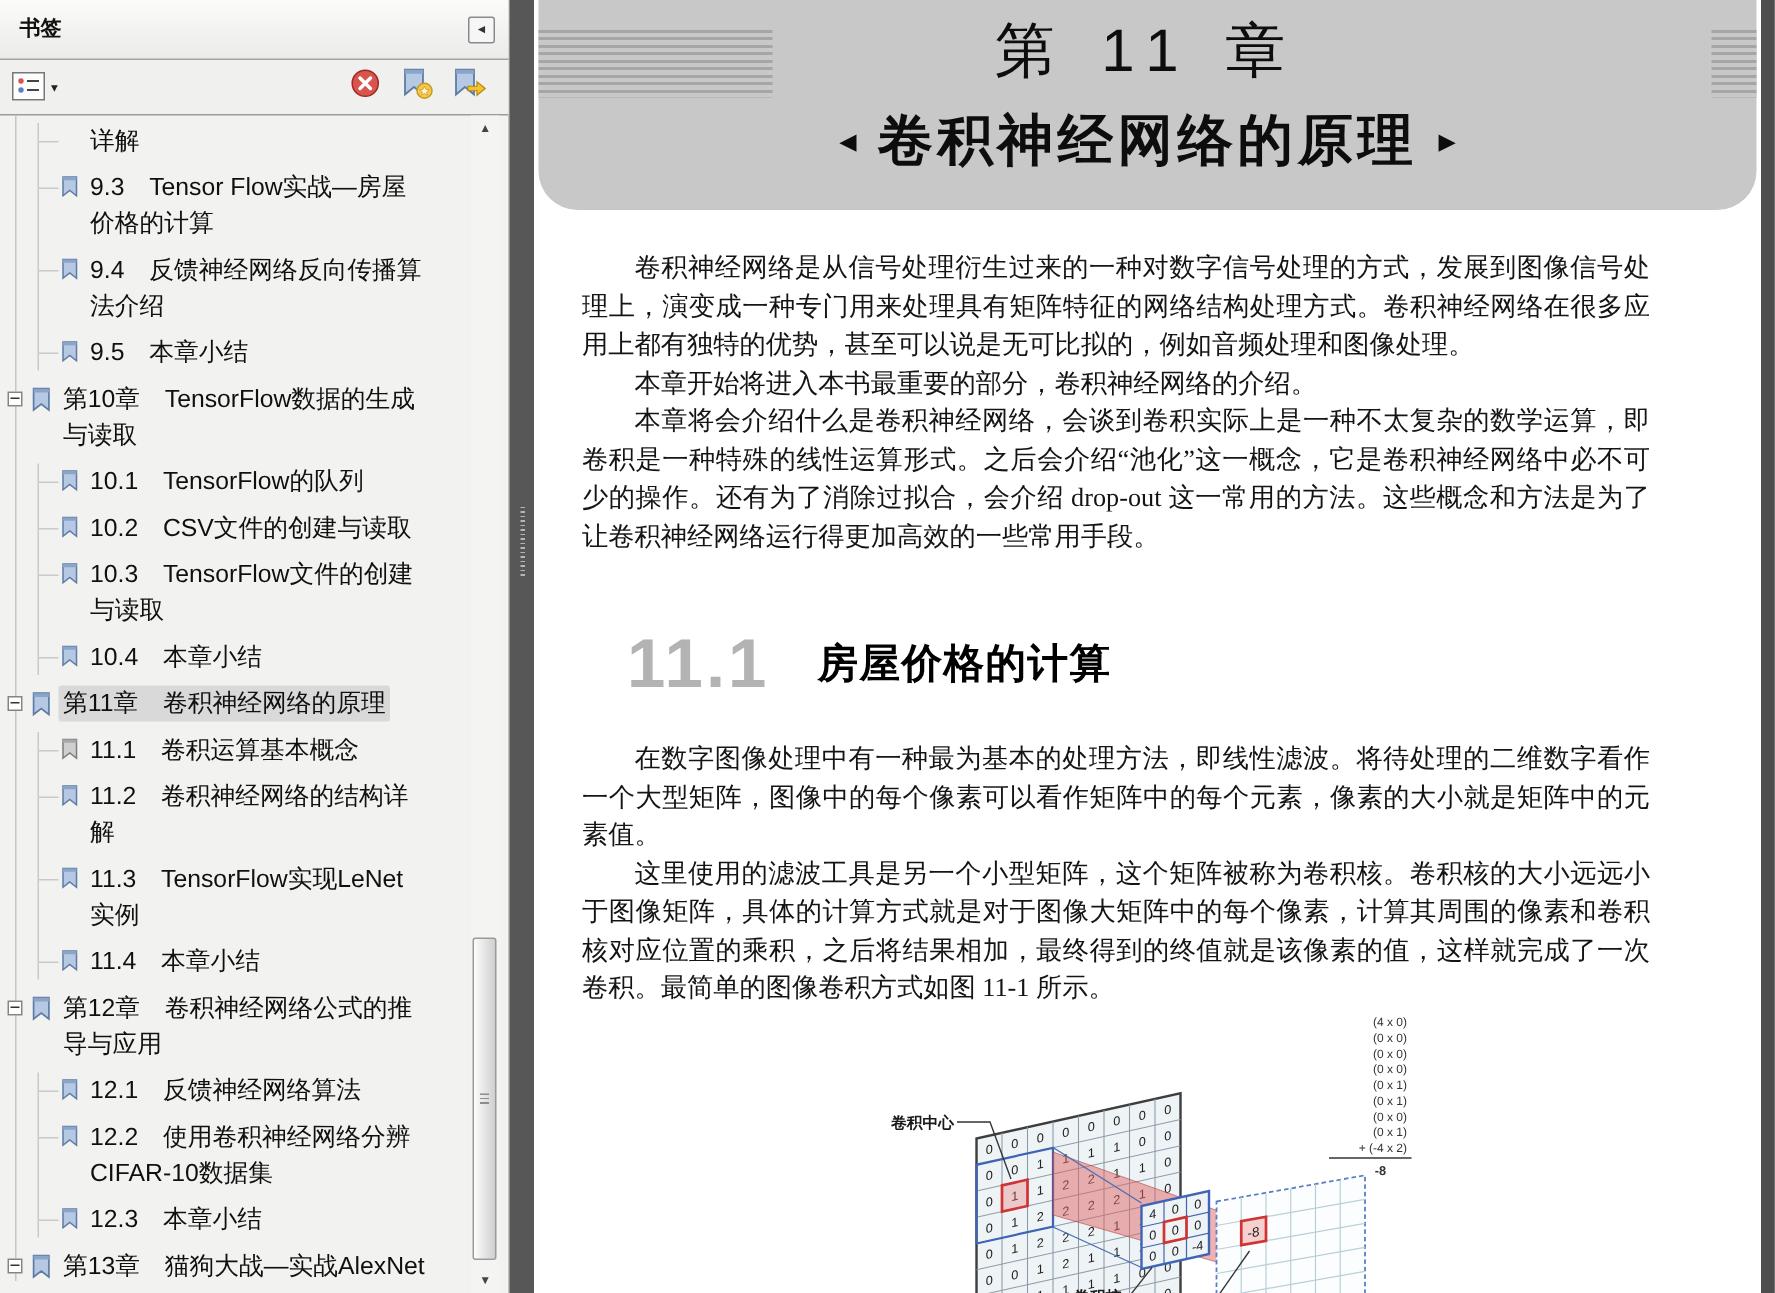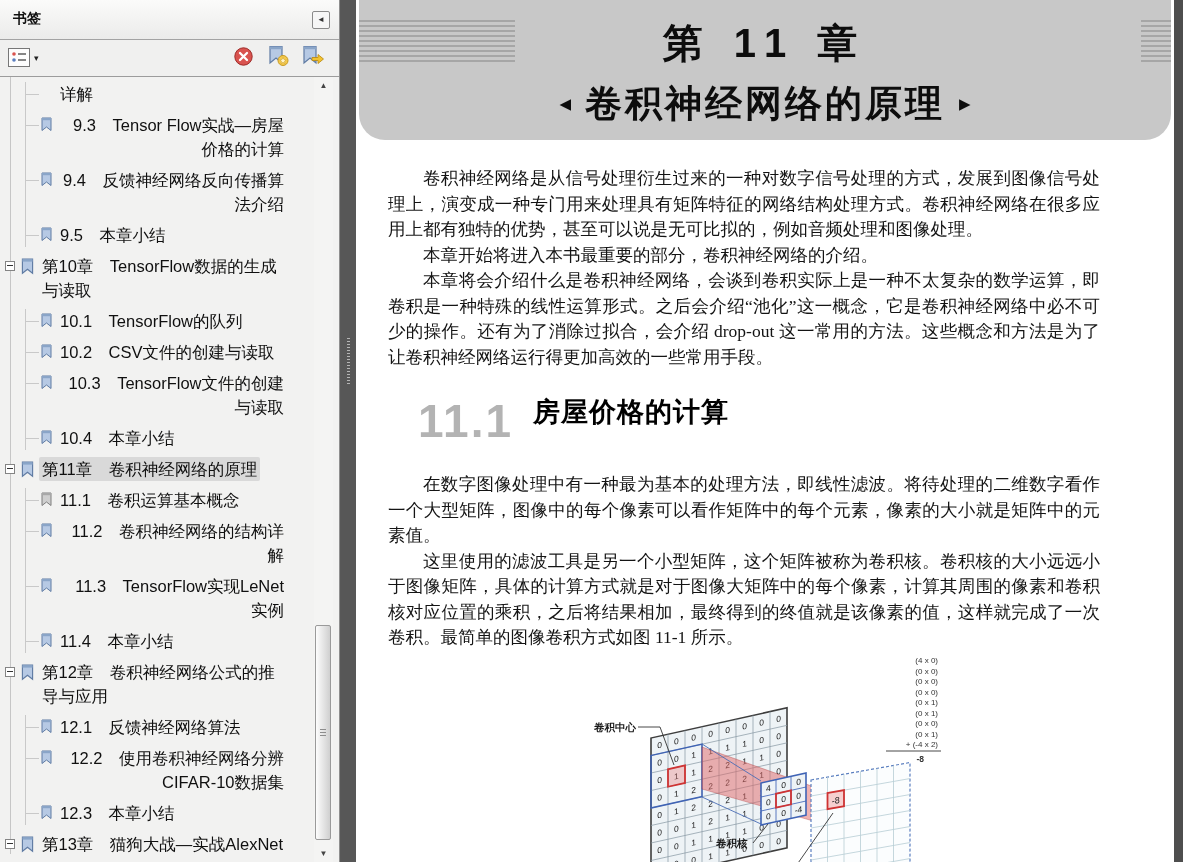--- a/index.html
+++ b/index.html
@@ -23,21 +23,21 @@
   .opt-box { width:22px; height:19px; background:#fdfdfd; border:1px solid #777; display:block; }
   .dd-arrow { font-size:9px; color:#222; }
   .tb-icons { position:absolute; right:14px; top:6px; display:flex; gap:11px; align-items:center; }
   .tb-btn { width:24px; height:24px; display:flex; align-items:center; justify-content:center; cursor:pointer; }
 
   
   .bm-list { position:absolute; left:0; top:77px; width:314px; bottom:0;
              overflow:hidden; padding:5px 0 0 0; }
   .bm-tree-line { position:absolute; left:10px; top:0; bottom:8px; width:0;
                   border-left:1px solid #c6c6c6; }
-  .bm-children { margin-left:25px; border-left:1px solid #c9c9c9;text-align:right; }
+  .bm-children { margin-left:25px; border-left:1px solid #c9c9c9; }
   .bm-row { position:relative; display:flex; align-items:flex-start; margin-bottom:7px; }
   .bm-row.section { padding-left:14px; }
   .bm-row.section::before { content:""; position:absolute; left:0; top:12px; width:13px;
                             border-top:1px solid #c9c9c9; }
   .bm-row.chapter { margin-left:5px; }
   .expander { position:relative; width:10px; height:10px; background:#fff;
               border:1px solid #848484; margin:7px 5px 0 0; flex:0 0 auto; }
   .expander::after { content:""; position:absolute; left:1px; right:1px; top:3px;
                      border-top:1px solid #333; }
   .bm-icon { flex:0 0 auto; margin:4px 4px 0 0; line-height:0; }
@@ -67,32 +67,32 @@
   
   .main { position:absolute; left:356px; top:0; right:0; height:862px; background:#4e4e4e; }
   .page { position:absolute; left:0; top:0; width:818px; height:862px; background:#ffffff; overflow:hidden; }
 
   .chap-header { position:relative; margin:0 3px; height:140px; background:#c8c8c8;
                  border-radius:0 0 26px 26px; }
   .stripes { position:absolute; top:20px; height:45px;
              background:repeating-linear-gradient(#a6a6a6 0 2px, #c8c8c8 2px 5px); }
   .stripes-left { left:0; width:156px; }
   .stripes-right { right:0; width:30px; }
-  .chap-num { position:relative; text-align:center; padding-top:16px; font-size:40px; font-weight:700;
+  .chap-num { position:relative; text-align:center; padding-top:6px; font-size:40px; font-weight:400;
               letter-spacing:10px; color:#0d0d0d; }
   .chap-title-row { position:relative; display:flex; justify-content:center; align-items:center;
                     gap:14px; margin-top:8px; }
   .chap-arrow { font-size:15px; color:#0d0d0d; }
   .chap-title { font-size:37px; font-weight:900; letter-spacing:3px; color:#0d0d0d; }
 
   .body-text { margin:26px 74px 0 32px; }
   .body-text p { font-family:"Liberation Serif", serif; font-size:17.5px; line-height:25.5px;
                  color:#141414; text-align:justify; text-indent:2em; }
 
-  .section-head { display:flex; align-items:flex-start; gap:20px; margin:24px 0 24px 62px; }
+  .section-head { display:flex; align-items:center; gap:32px; margin:45px 0 24px 62px; }
   .section-num { font-size:46px; font-weight:900; color:#b3b3b3; letter-spacing:2px; }
   .section-title { font-size:27px; font-weight:900; color:#000; letter-spacing:1px; }
 
   .figure-area { position:relative; height:260px; }
   .fig-svg { position:absolute; left:230px; top:-4px; }
 </style>
 </head>
 <body>
 
 <div class="app">

